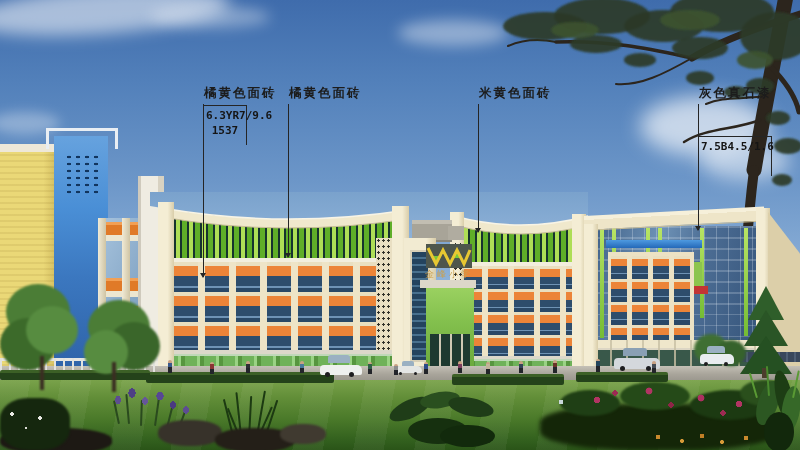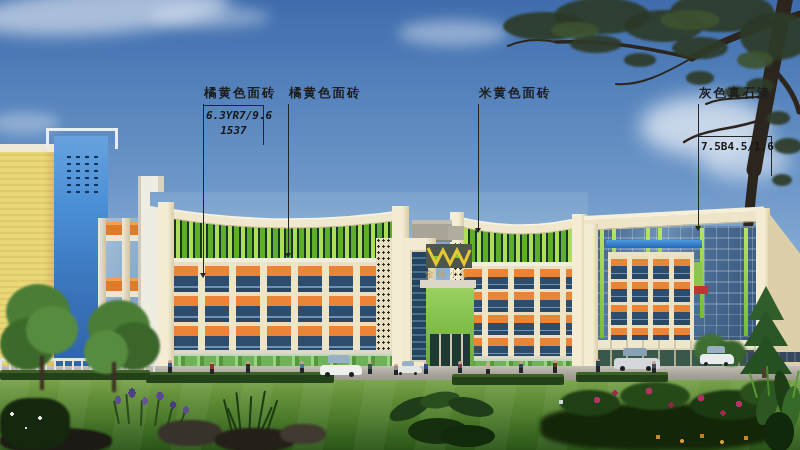--- a/index.html
+++ b/index.html
@@ -293,21 +293,21 @@
     <div class="blob" style="left:20px;top:6px;width:16px;height:52px;background:#1d3d14;transform:rotate(-12deg);"></div>
     <div class="blob" style="left:26px;top:22px;width:18px;height:46px;background:#366828;transform:rotate(8deg);"></div>
     <div class="blob" style="left:8px;top:48px;width:30px;height:40px;background:#12280c;"></div>
     <div class="tuft" style="left:0px;top:8px;height:26px;background:#5a9a34;transform:rotate(-16deg);"></div>
     <div class="tuft" style="left:12px;top:2px;height:30px;background:#4a8a2e;transform:rotate(-4deg);"></div>
     <div class="tuft" style="left:36px;top:6px;height:28px;background:#5a9a34;transform:rotate(12deg);"></div>
   </div>
 
   <div class="callout" style="left:203px;">
     <div class="c-label">橘黄色面砖</div>
-    <div class="c-box" style="width:61px;font-style:italic;">
+    <div class="c-box" style="width:44px;">
       <div>6.3YR7/9.6</div>
       <div>1537</div>
     </div>
     <div class="c-leader" style="height:173px;"></div>
   </div>
   <div class="callout" style="left:288px;">
     <div class="c-label">橘黄色面砖</div>
     <div class="c-leader" style="height:153px;"></div>
   </div>
   <div class="callout" style="left:478px;">

